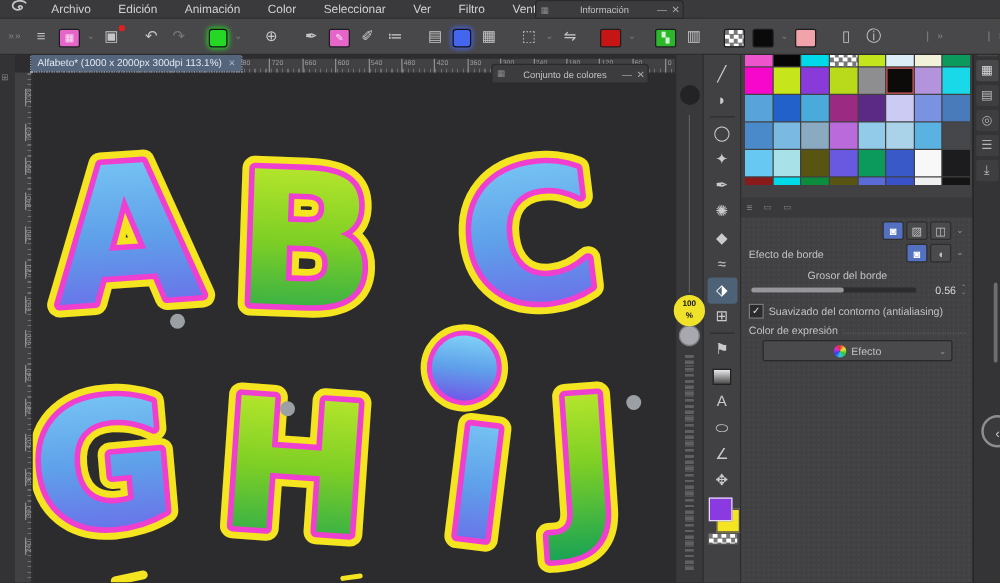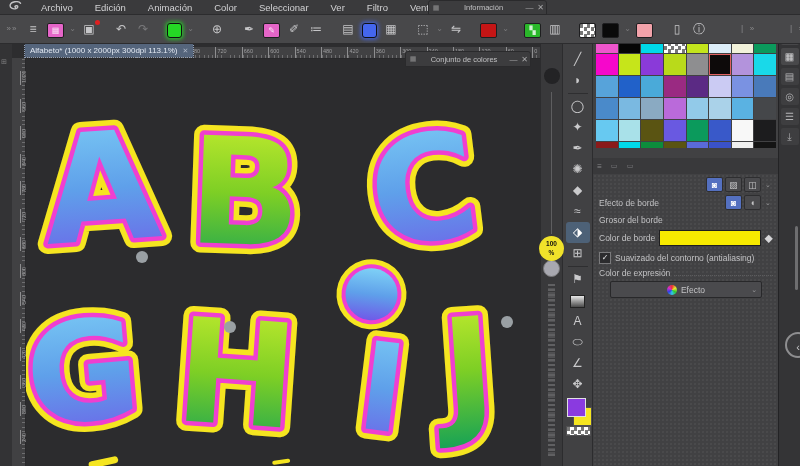--- a/index.html
+++ b/index.html
@@ -310,21 +310,21 @@
         <text x="447" y="360" font-size="140" fill="url(#ggreen)">J</text>
       </g>
       <circle cx="117" cy="199" r="6" fill="#9aa0a4"></circle>
       <circle cx="205" cy="269" r="6" fill="#9aa0a4"></circle>
       <circle cx="482" cy="264" r="6" fill="#9aa0a4"></circle>
       <rect x="63" y="404" width="30" height="7" rx="3.5" fill="#f5e520" transform="rotate(-12 63 404)"></rect>
       <rect x="247" y="403" width="18" height="4" rx="2" fill="#f5e520" transform="rotate(-8 247 403)"></rect>
     </svg>
 </div>
 
-<div class="float-title" id="colorsetwin" style="left:405px;top:51px;width:124px;height:14px;">
+<div class="float-title" id="colorsetwin" style="left:393px;top:51px;width:124px;height:14px;">
   <span class="ft-icon">▦</span>
   <span class="ft-label">Conjunto de colores</span>
   <span class="ft-btn">—</span>
   <span class="ft-btn">✕</span>
 </div>
 
 <div id="zoomstrip">
   <div id="zs-topknob"></div>
   <div id="zs-track"></div>
   <div id="zoom-badge">
@@ -456,27 +456,33 @@
     </div>
     <div class="prow">
       <span class="lbl">Efecto de borde</span>
       <span class="spacer"></span>
       <span style="display:flex;gap:2px;align-items:center;">
           <span class="mini active">◙</span>
           <span class="mini">◖</span>
           <span class="mini chev">⌄</span>
         </span>
     </div>
-    <div class="prow" style="padding-top:5px;">
+    <div class="prow" style="padding-top:5px;margin-left:47px;">
       <span class="lbl">Grosor del borde</span>
     </div>
-    <div class="prow" style="padding-top:5px;">
-      <span class="lbl">Color de borde</span>
-      <div id="border-color-bar" style="background: rgb(247, 234, 0);"></div>
-      <span class="bucket-icon">⬥</span>
+    <div class="prow" style="padding-top:2px;">
+      <div id="slider-track">
+          <div id="slider-fill" style="width: 56%;"></div>
+        </div>
+      <span class="spacer"></span>
+      <span style="color:#d8d8da;">0.56</span>
+      <span id="spin">
+        <span>⌃</span>
+        <span>⌄</span>
+      </span>
     </div>
     <div class="prow" style="padding-top:6px;">
       <span id="aa-check">✓</span>
       <span class="lbl">Suavizado del contorno (antialiasing)</span>
     </div>
     <div class="sect">
       <span>Color de expresión</span>
         <div class="rule"></div>
     </div>
     <div style="position:relative;">

